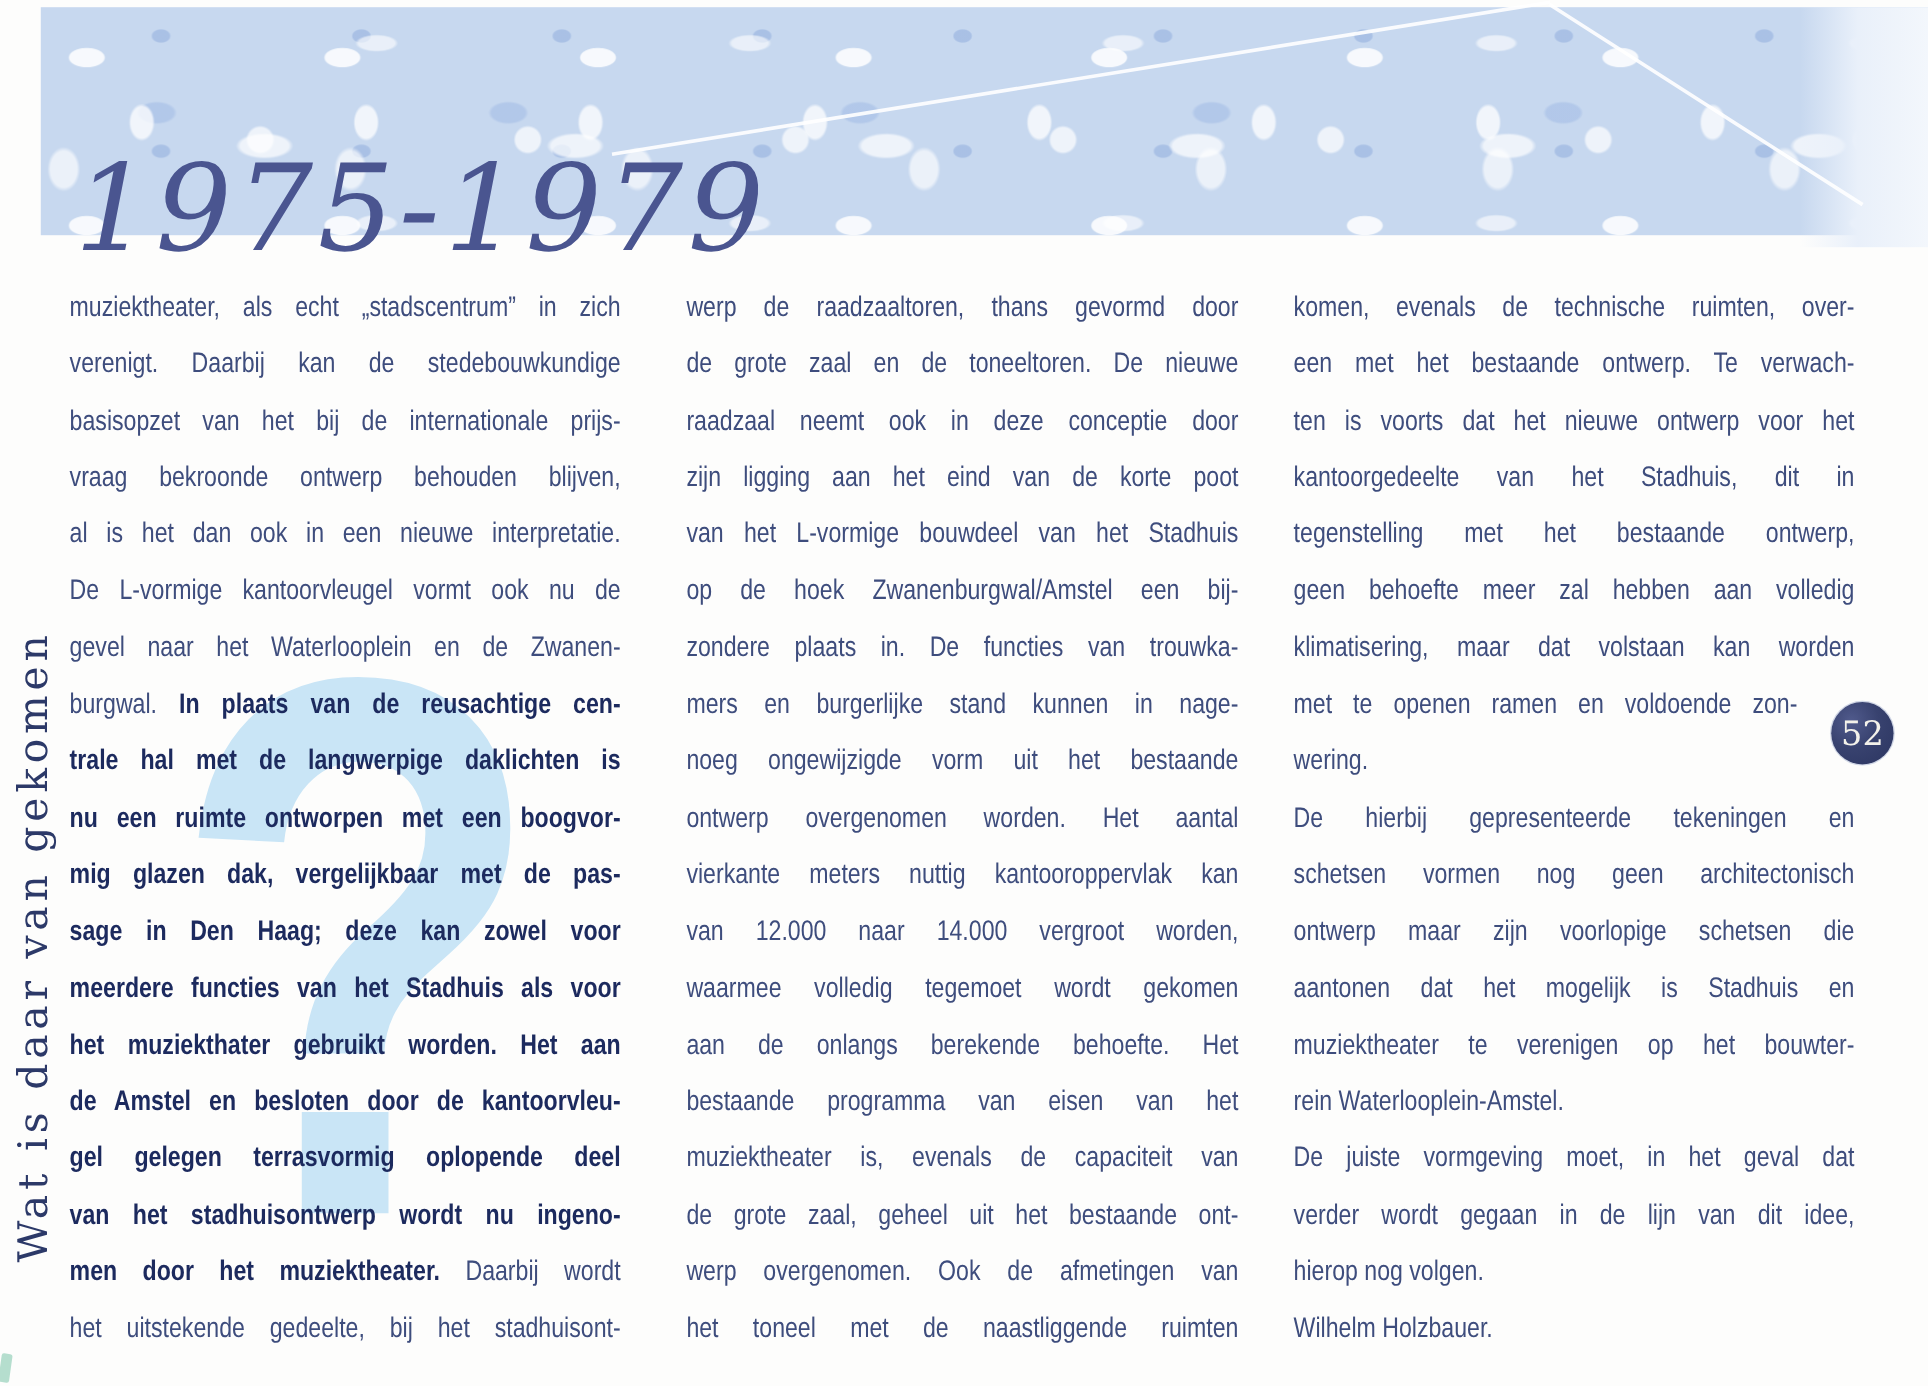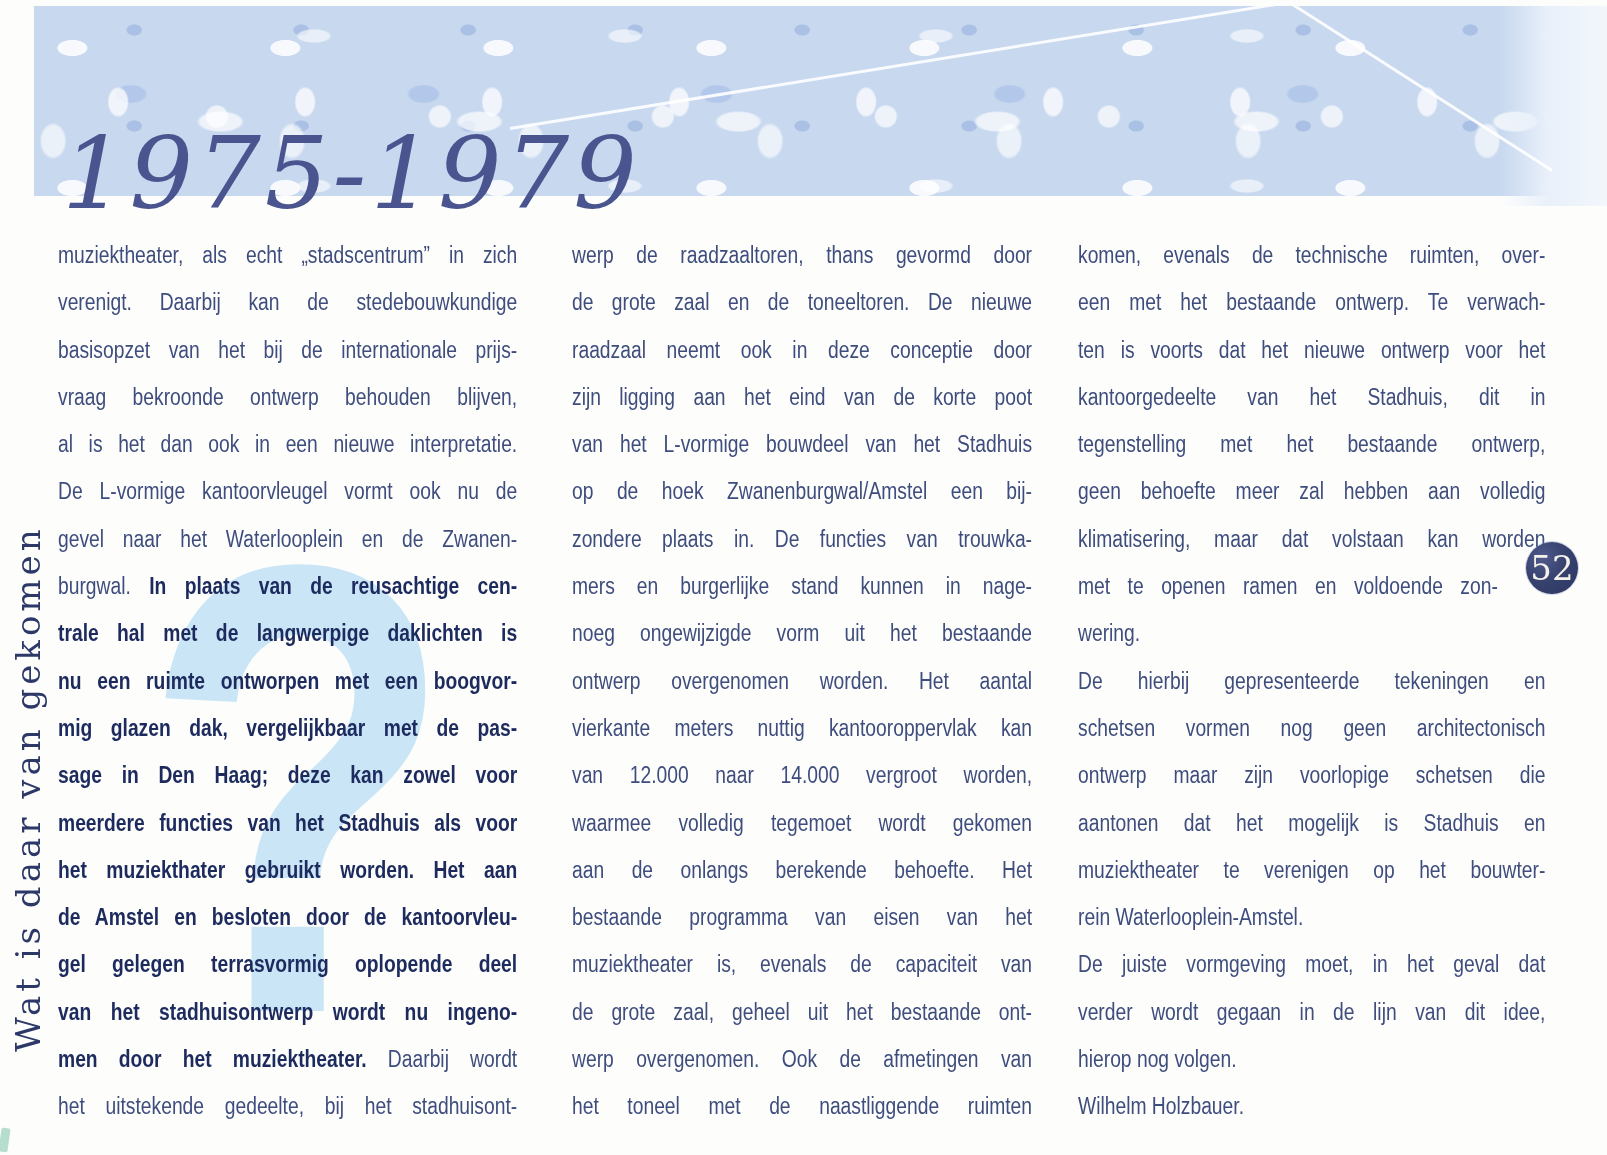--- a/index.html
+++ b/index.html
@@ -67,24 +67,24 @@
   .line{
     height:47.3px;line-height:47.3px;font-size:23.5px;
     color:var(--body-regular);
     text-align:justify;text-align-last:justify;
   }
   .line.noj{text-align:left;text-align-last:left;}
   .line .b{font-weight:700;color:var(--body-bold);}
   .line .r{font-weight:400;color:var(--body-regular);}
   
   .badge{
-    position:absolute;left:1526px;top:542px;width:52px;height:52px;border-radius:50%;
+    position:absolute;left:1526px;top:585px;width:52px;height:52px;border-radius:50%;
     background:radial-gradient(circle at 32% 30%, #505a8c 0%, #38426f 45%, #2b3560 100%);
     color:var(--badge-fg);display:flex;align-items:center;justify-content:center;
-    font-family:"DejaVu Serif","Liberation Serif",serif;font-size:34px;z-index:3;
+    font-family:"DejaVu Serif","Liberation Serif",serif;font-size:28px;z-index:3;
     box-shadow:0 0 0 1px rgba(120,140,190,.35);
   }
   
   .scan-mark{
     position:absolute;left:0;top:1128px;width:9px;height:24px;
     background:#a8d8c6;opacity:.85;border-radius:2px;transform:rotate(8deg);
   }
 </style>
 </head>
 <body>

